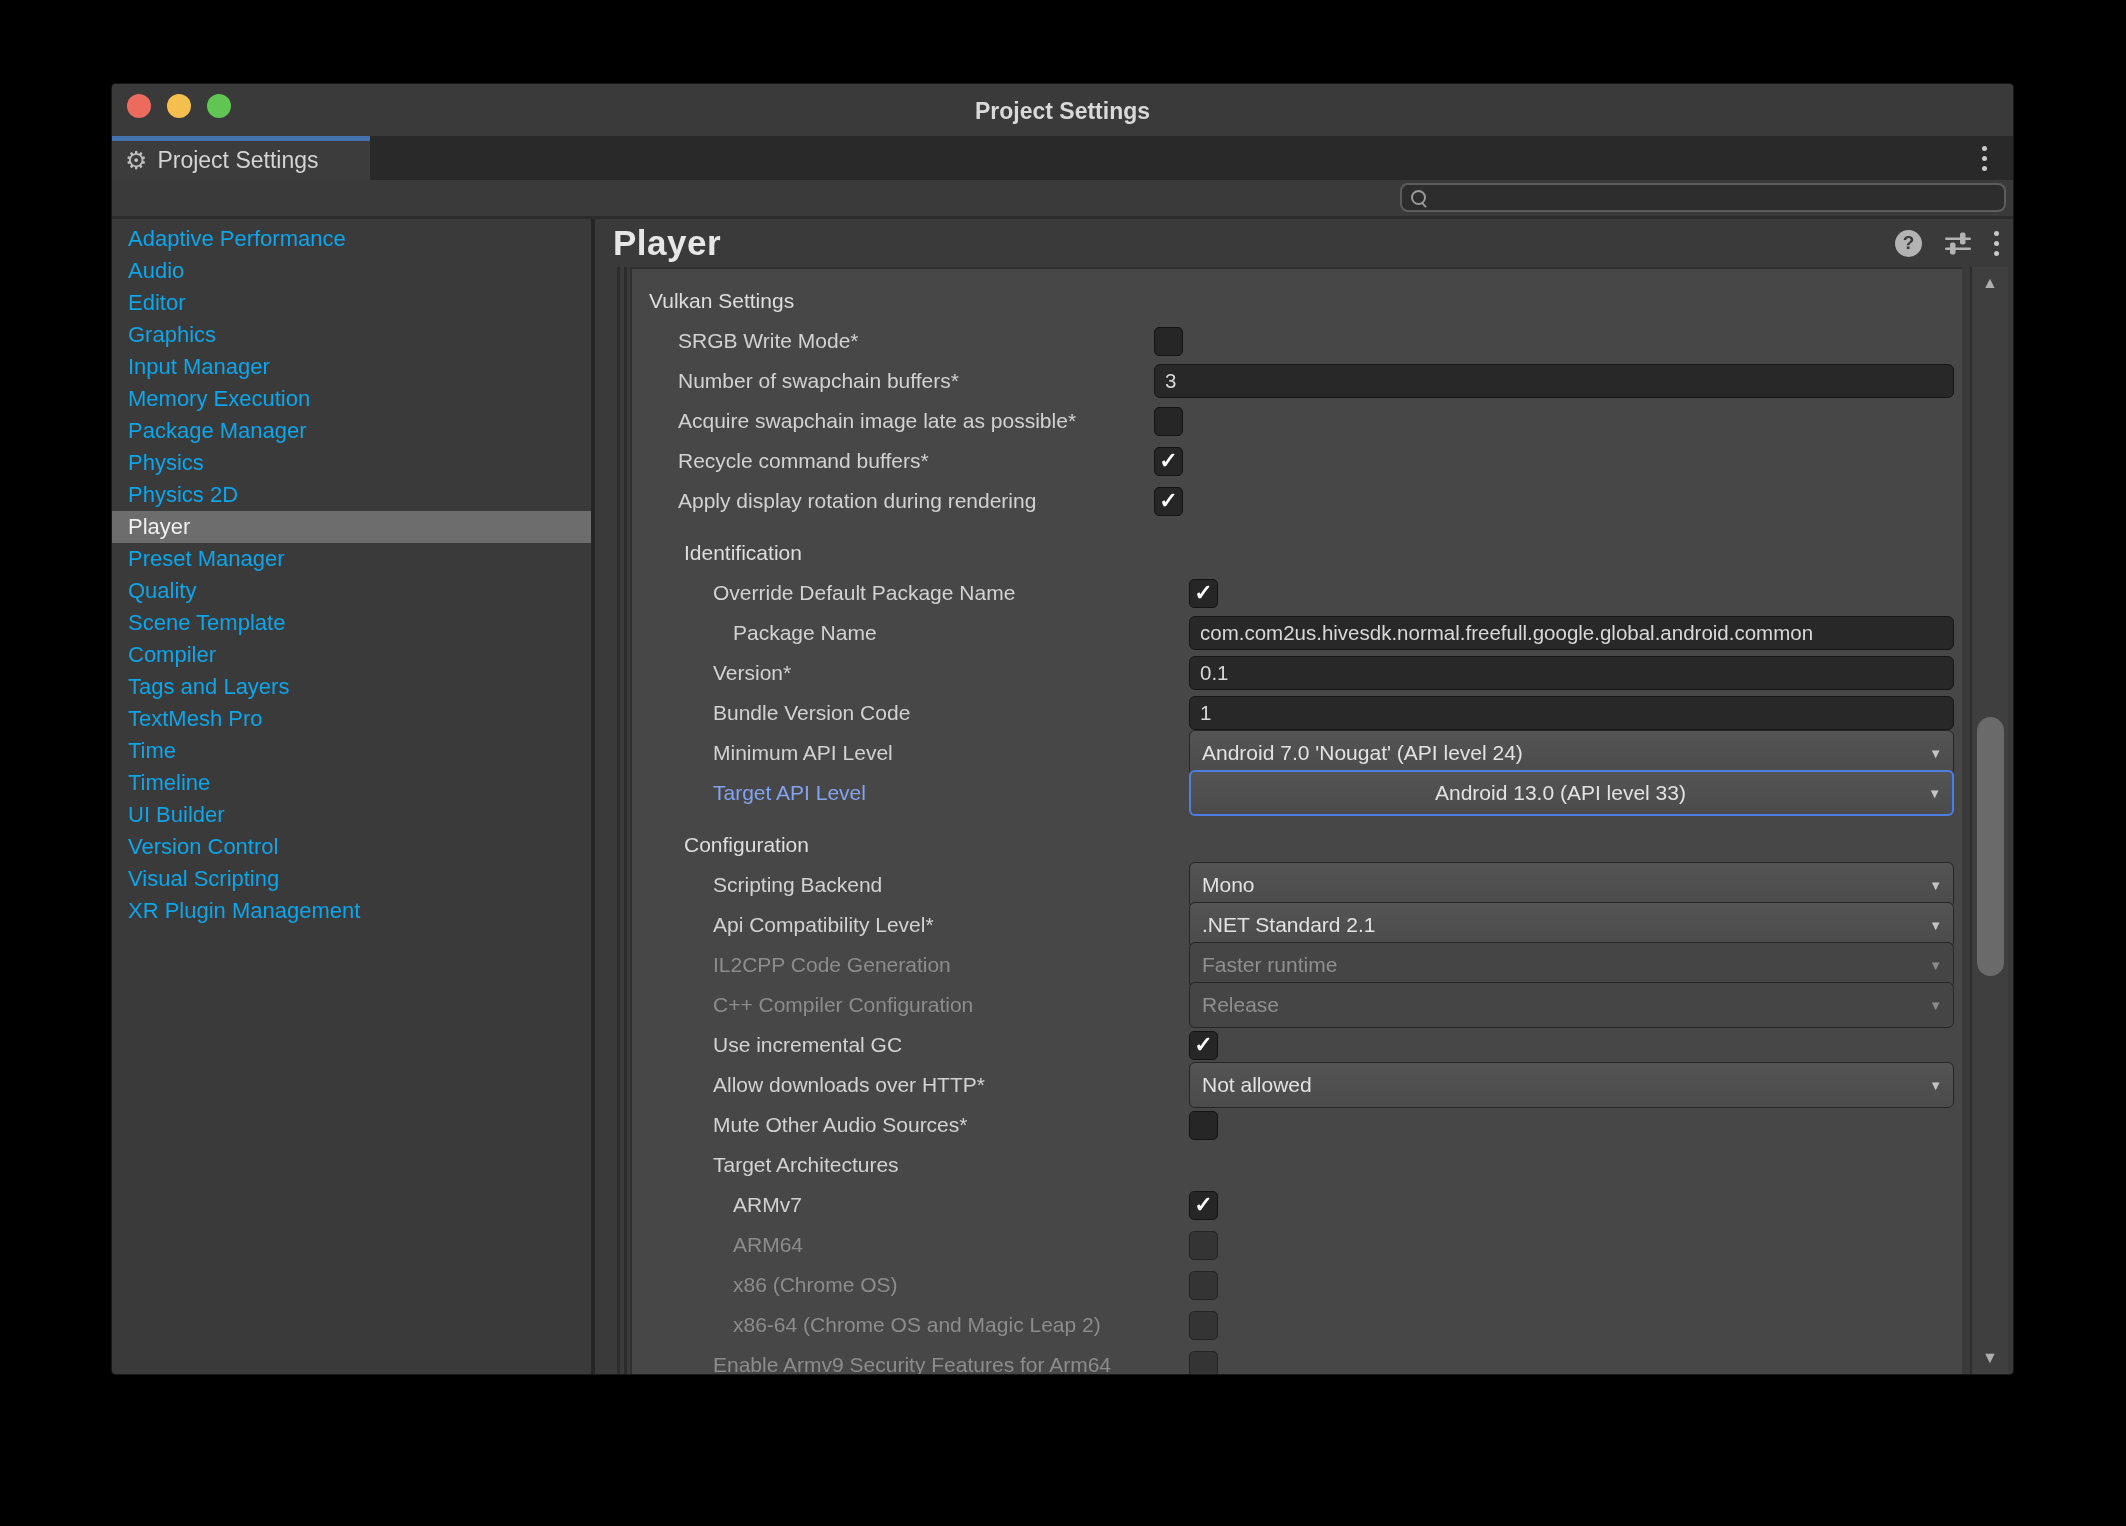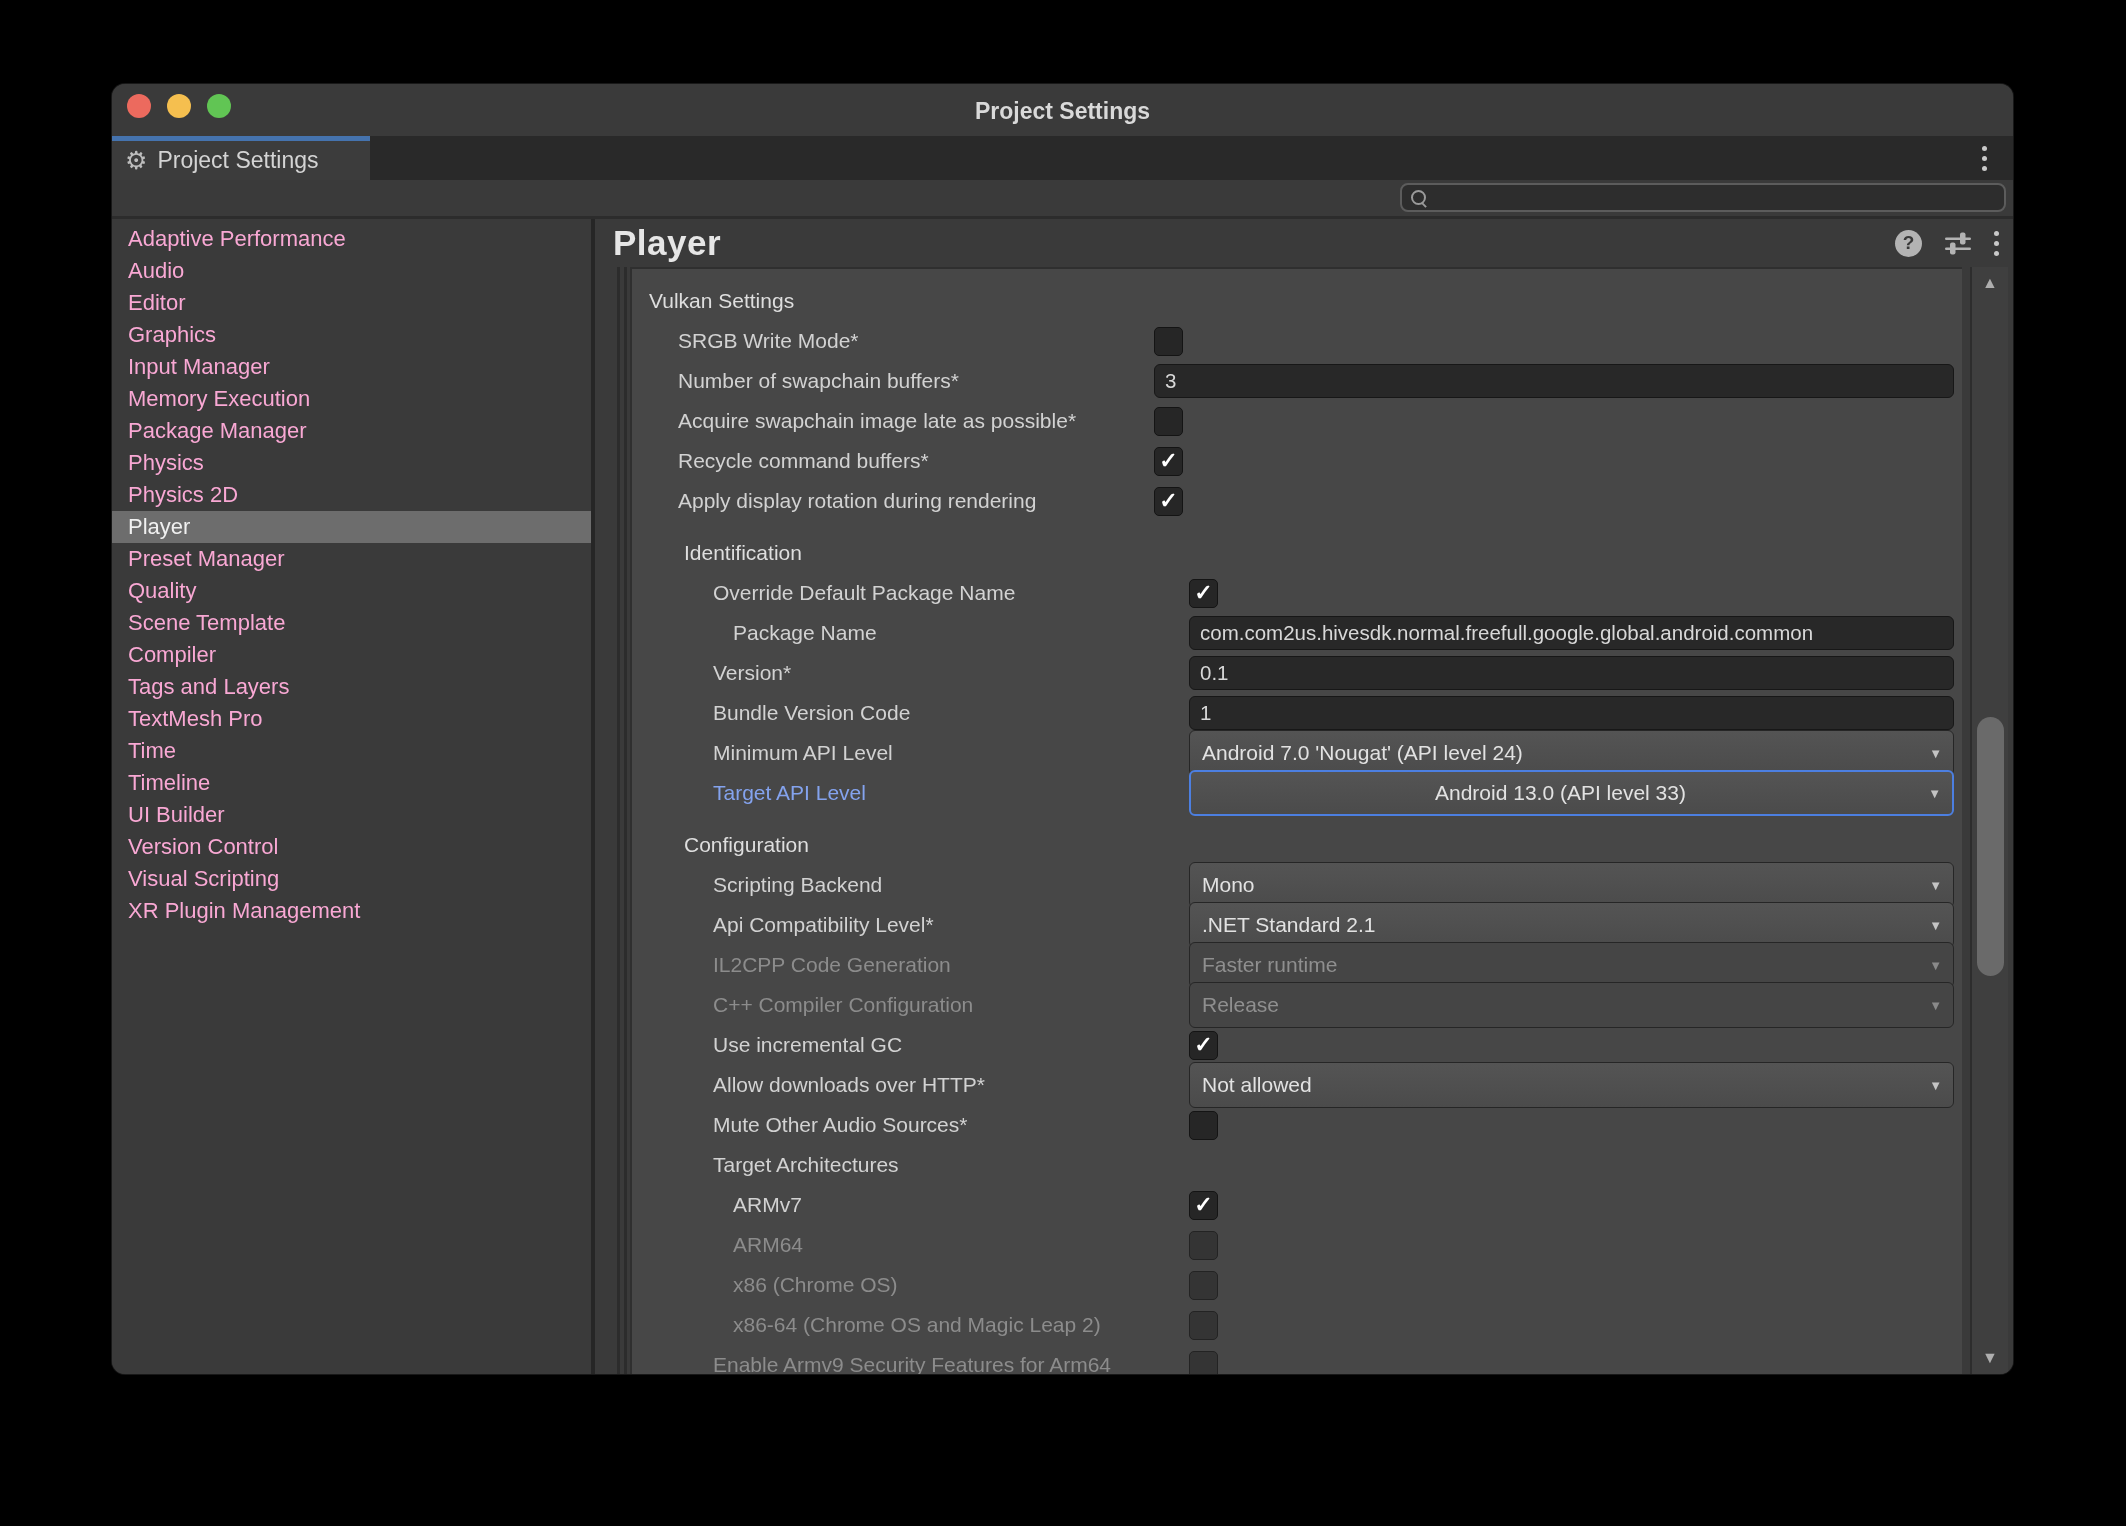--- a/index.html
+++ b/index.html
@@ -1,20 +1,20 @@
 <!DOCTYPE html>
 <html><head>
 <meta charset="utf-8">
 <style>
   html,body{margin:0;padding:0;}
   body{width:2126px;height:1526px;background:#000;position:relative;overflow:hidden;
        font-family:"Liberation Sans",sans-serif;-webkit-font-smoothing:antialiased;}
 
   .window{position:absolute;left:112px;top:84px;width:1901px;height:1290px;
-          background:#3a3a3a;border-radius:13px;overflow:hidden;
+          background:#3a3a3a;border-radius:4px;overflow:hidden;
           box-shadow:0 0 0 1px #181818, 0 30px 70px rgba(0,0,0,.6);
           display:flex;flex-direction:column;}
 
   
   .titlebar{height:52px;position:relative;background:#3a3a3a;flex:none;}
   .traffic{position:absolute;left:15px;top:10px;display:flex;gap:16px;}
   .traffic i{width:24px;height:24px;border-radius:50%;display:block;}
   .win-title{text-align:center;line-height:54px;font-size:23px;font-weight:bold;color:#d9d9d9;}
 
   
@@ -34,21 +34,21 @@
           display:flex;align-items:center;padding-left:9px;gap:7px;}
   .mag{width:11px;height:11px;border:2px solid #9a9a9a;border-radius:50%;position:relative;flex:none;}
   .mag::after{content:"";position:absolute;width:2px;height:6px;background:#9a9a9a;
               left:10px;top:10px;transform:rotate(-45deg);}
   .search input{flex:1;background:transparent;border:none;outline:none;color:#ddd;font-size:19px;height:100%;}
 
   
   .body{flex:1;display:flex;min-height:0;}
   .sidebar{width:483px;flex:none;box-sizing:border-box;border-right:4px solid #262626;
            padding-top:4px;background:#3a3a3a;}
-  .side-item{height:32px;line-height:32px;padding-left:16px;font-size:22px;color:#f9a8d4;
+  .side-item{height:32px;line-height:32px;padding-left:16px;font-size:22px;color:#0ea5e9;
              white-space:nowrap;cursor:pointer;}
   .side-item.selected{background:#6d6d6d;color:#f0f0f0;}
 
   .content{flex:1;position:relative;background:#3a3a3a;min-width:0;}
   .content-header{height:48px;display:flex;align-items:center;padding-left:18px;}
   .content-title{font-size:35px;font-weight:bold;color:#e6e6e6;letter-spacing:.5px;}
   .header-icons{position:absolute;top:0;right:14px;height:48px;display:flex;align-items:center;gap:21px;}
   .help-icon{width:27px;height:27px;border-radius:50%;background:#b3b3b3;color:#383838;
              font-size:19px;font-weight:bold;display:flex;align-items:center;justify-content:center;cursor:pointer;}
   .preset-icon{cursor:pointer;display:flex;}

